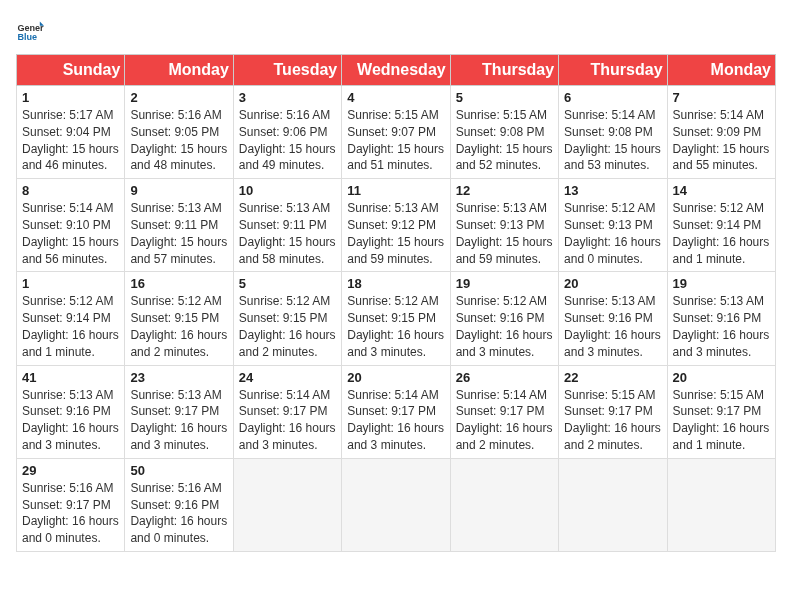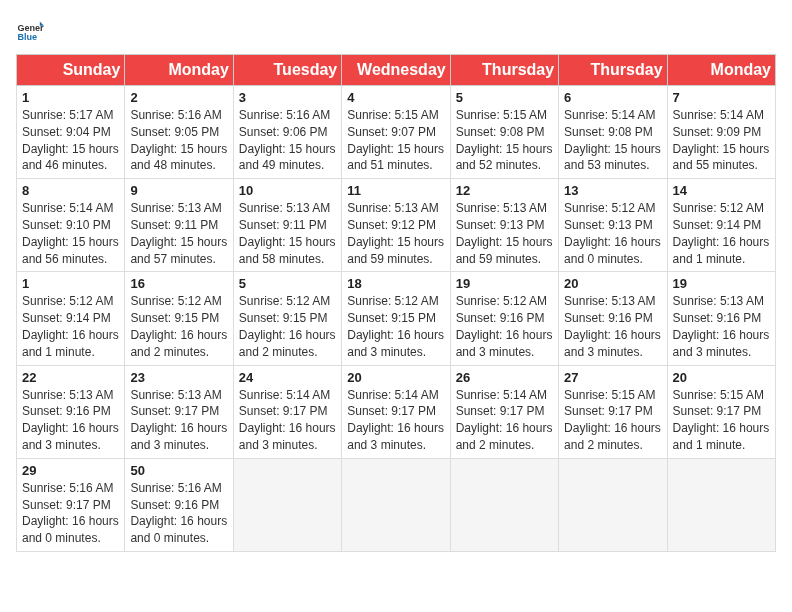--- a/index.html
+++ b/index.html
@@ -254,56 +254,56 @@
         <td>
           <span class="day-number">19</span>
           <div class="day-info" style="white-space: pre-line;">Sunrise: 5:13 AM
 Sunset: 9:16 PM
 Daylight: 16 hours
 and 3 minutes.</div>
         </td>
       </tr>
       <tr>
         <td>
+          <span class="day-number">41</span>
+          <div class="day-info" style="white-space: pre-line;">Sunrise: 5:13 AM
+Sunset: 9:16 PM
+Daylight: 16 hours
+and 3 minutes.</div>
+        </td>
+        <td>
+          <span class="day-number">23</span>
+          <div class="day-info" style="white-space: pre-line;">Sunrise: 5:13 AM
+Sunset: 9:17 PM
+Daylight: 16 hours
+and 3 minutes.</div>
+        </td>
+        <td>
+          <span class="day-number">24</span>
+          <div class="day-info" style="white-space: pre-line;">Sunrise: 5:14 AM
+Sunset: 9:17 PM
+Daylight: 16 hours
+and 3 minutes.</div>
+        </td>
+        <td>
+          <span class="day-number">20</span>
+          <div class="day-info" style="white-space: pre-line;">Sunrise: 5:14 AM
+Sunset: 9:17 PM
+Daylight: 16 hours
+and 3 minutes.</div>
+        </td>
+        <td>
+          <span class="day-number">26</span>
+          <div class="day-info" style="white-space: pre-line;">Sunrise: 5:14 AM
+Sunset: 9:17 PM
+Daylight: 16 hours
+and 2 minutes.</div>
+        </td>
+        <td>
           <span class="day-number">22</span>
-          <div class="day-info" style="white-space: pre-line;">Sunrise: 5:13 AM
-Sunset: 9:16 PM
-Daylight: 16 hours
-and 3 minutes.</div>
-        </td>
-        <td>
-          <span class="day-number">23</span>
-          <div class="day-info" style="white-space: pre-line;">Sunrise: 5:13 AM
-Sunset: 9:17 PM
-Daylight: 16 hours
-and 3 minutes.</div>
-        </td>
-        <td>
-          <span class="day-number">24</span>
-          <div class="day-info" style="white-space: pre-line;">Sunrise: 5:14 AM
-Sunset: 9:17 PM
-Daylight: 16 hours
-and 3 minutes.</div>
-        </td>
-        <td>
-          <span class="day-number">20</span>
-          <div class="day-info" style="white-space: pre-line;">Sunrise: 5:14 AM
-Sunset: 9:17 PM
-Daylight: 16 hours
-and 3 minutes.</div>
-        </td>
-        <td>
-          <span class="day-number">26</span>
-          <div class="day-info" style="white-space: pre-line;">Sunrise: 5:14 AM
-Sunset: 9:17 PM
-Daylight: 16 hours
-and 2 minutes.</div>
-        </td>
-        <td>
-          <span class="day-number">27</span>
           <div class="day-info" style="white-space: pre-line;">Sunrise: 5:15 AM
 Sunset: 9:17 PM
 Daylight: 16 hours
 and 2 minutes.</div>
         </td>
         <td>
           <span class="day-number">20</span>
           <div class="day-info" style="white-space: pre-line;">Sunrise: 5:15 AM
 Sunset: 9:17 PM
 Daylight: 16 hours

